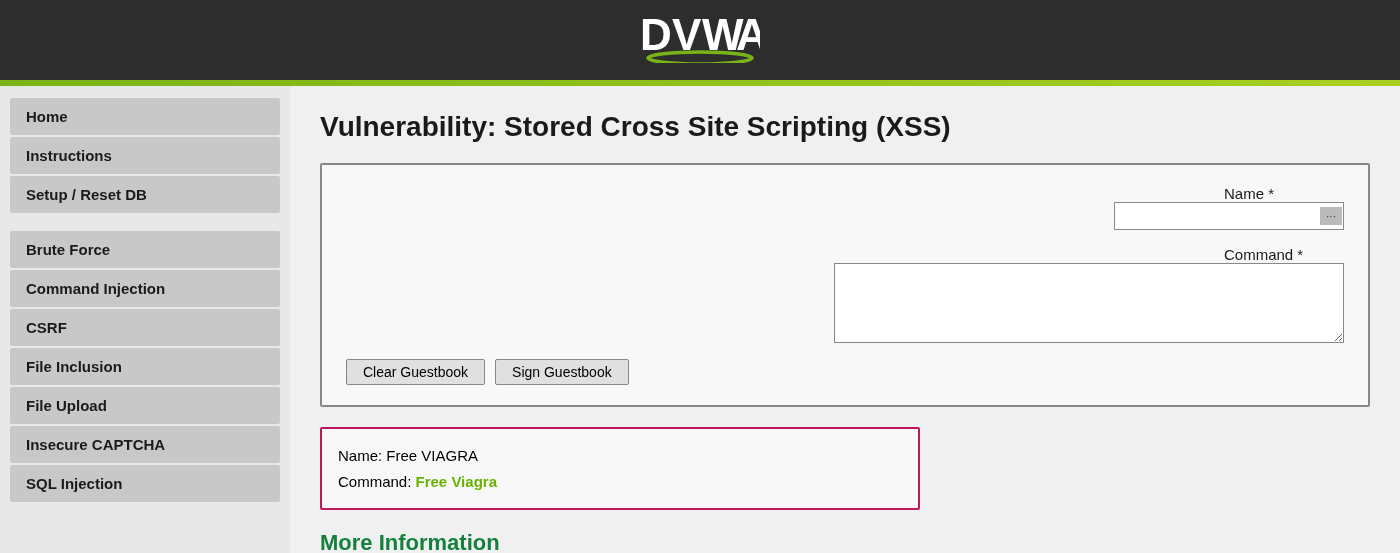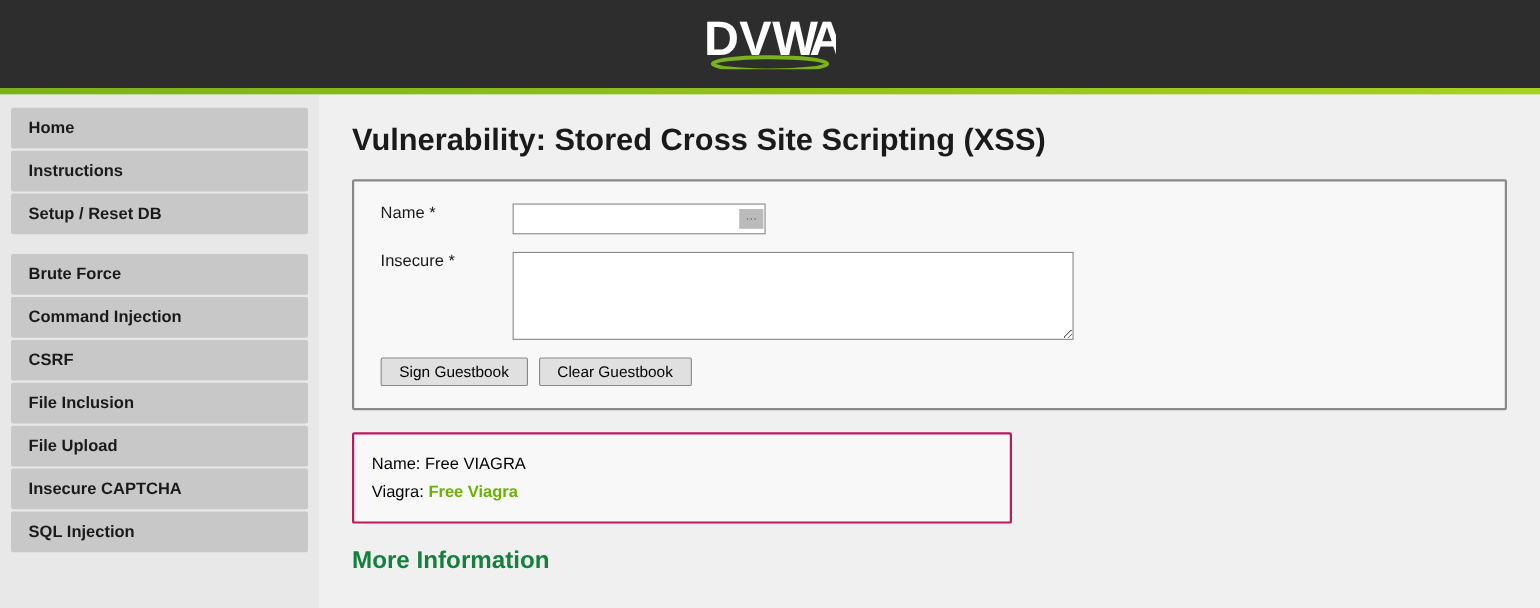--- a/index.html
+++ b/index.html
@@ -77,22 +77,23 @@
     .form-box {
       border: 2px solid #888;
       background: #f8f8f8;
       padding: 20px 24px;
       margin-bottom: 20px;
       border-radius: 2px;
     }
 
     .form-row {
       display: flex;
-      align-items: flex-start;
+      align-items: flex-end;
       margin-bottom: 16px;
+      flex-direction: column;
     }
     .form-label {
       width: 120px;
       font-size: 15px;
       color: #1a1a1a;
       flex-shrink: 0;
     }
     .form-input-name {
       width: 230px;
       height: 28px;
@@ -219,36 +220,36 @@
 
       <div class="form-row">
         <label class="form-label">Name *</label>
         <div class="form-input-name-wrap">
           <input type="text" class="form-input-name" maxlength="10" style="">
           <span class="input-maxlen-icon" title="Max length reached">···</span>
         </div>
       </div>
 
       <div class="form-row">
-        <label class="form-label">Insecure *</label>
+        <label class="form-label">Command *</label>
         <textarea class="form-textarea" style=""></textarea>
       </div>
 
       <div class="form-buttons">
+        <button class="btn">Clear Guestbook</button>
         <button class="btn">Sign Guestbook</button>
-        <button class="btn">Clear Guestbook</button>
       </div>
 
     </div>
 
     <div class="guestbook-entry">
       <span>Name:</span>
       <span> </span><span>Free VIAGRA</span>
       <br>
-      <span>Viagra:</span>
+      <span>Command:</span>
       <a class="guestbook-link" href="#">Free Viagra</a>
     </div>
 
     <h2 class="more-info-title">More Information</h2>
 
   </main>
 
 </div>
 
 </body></html>

